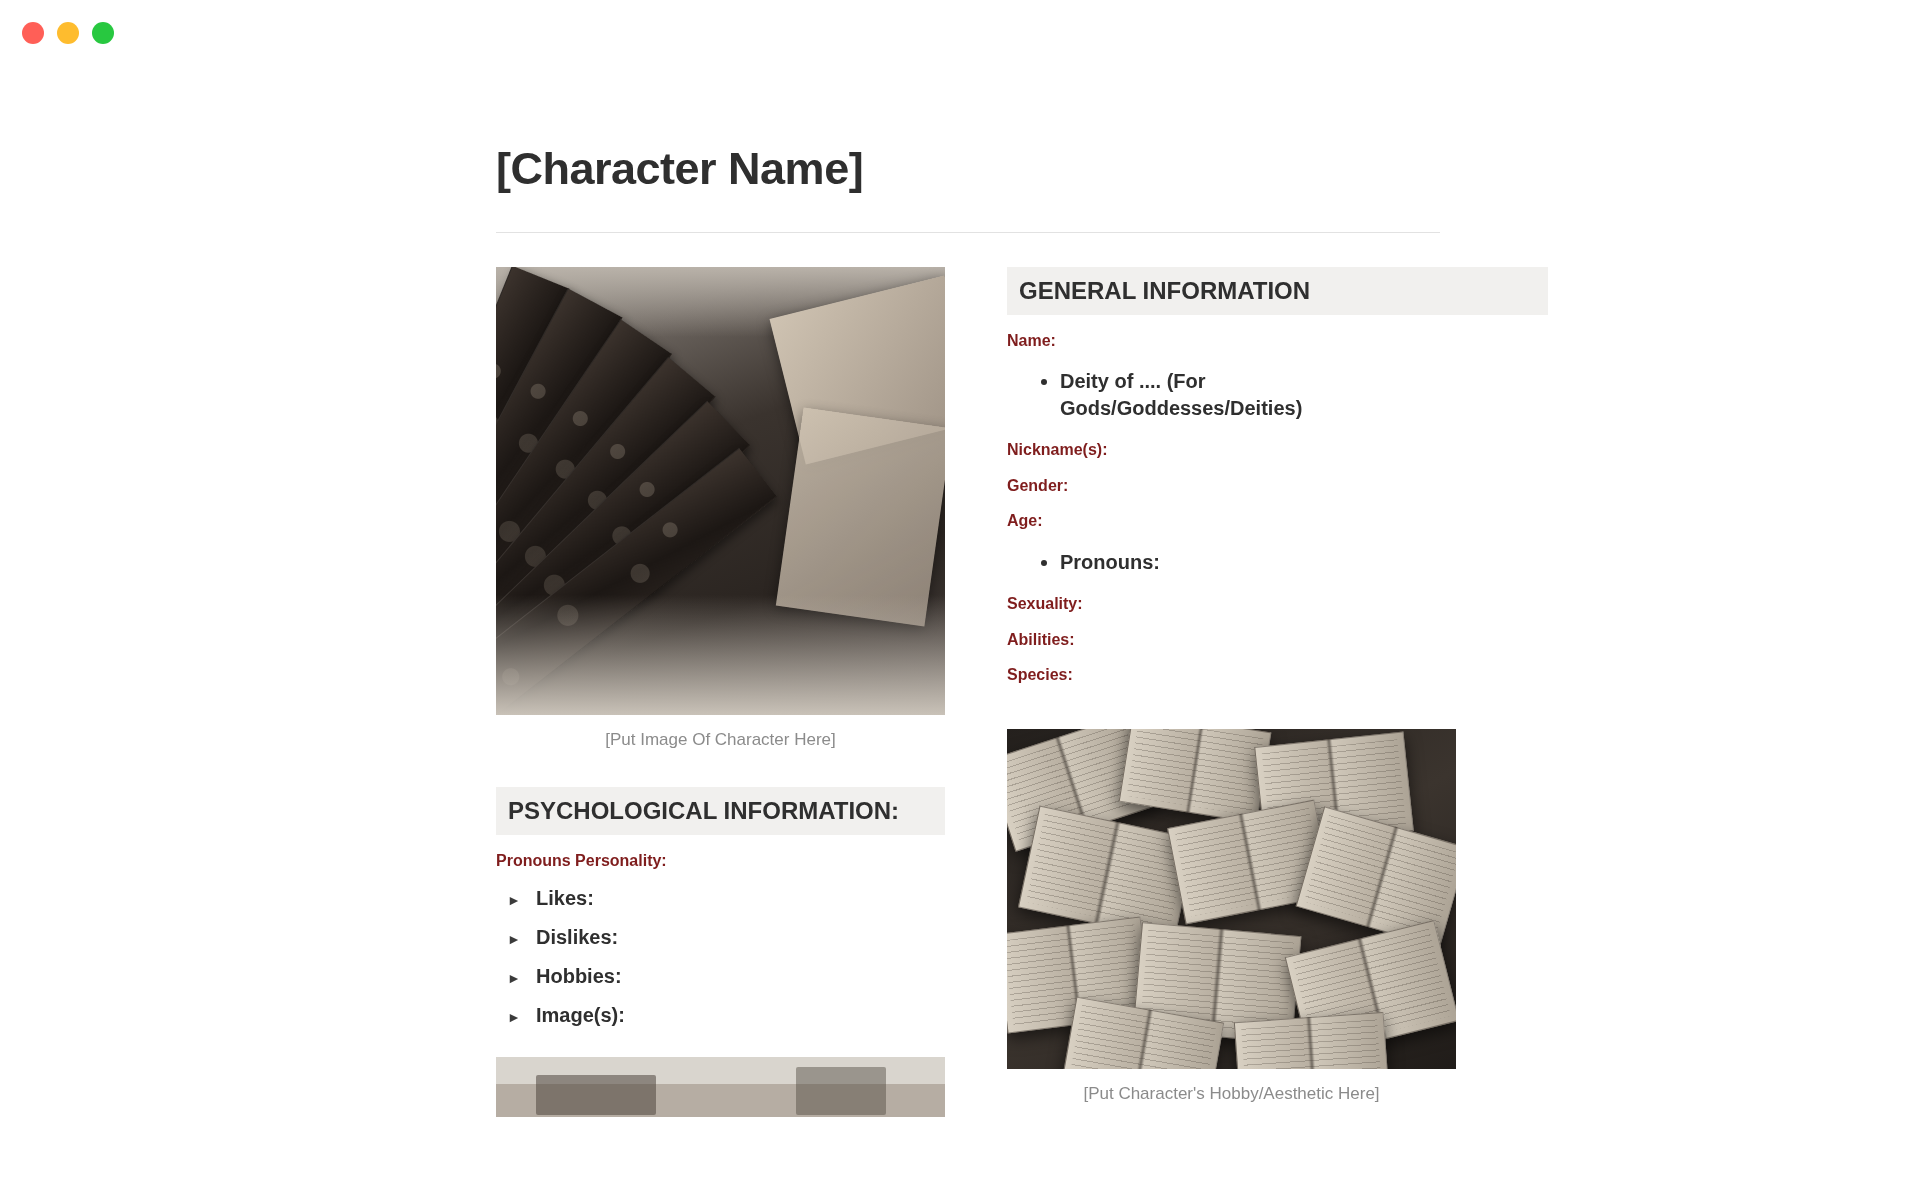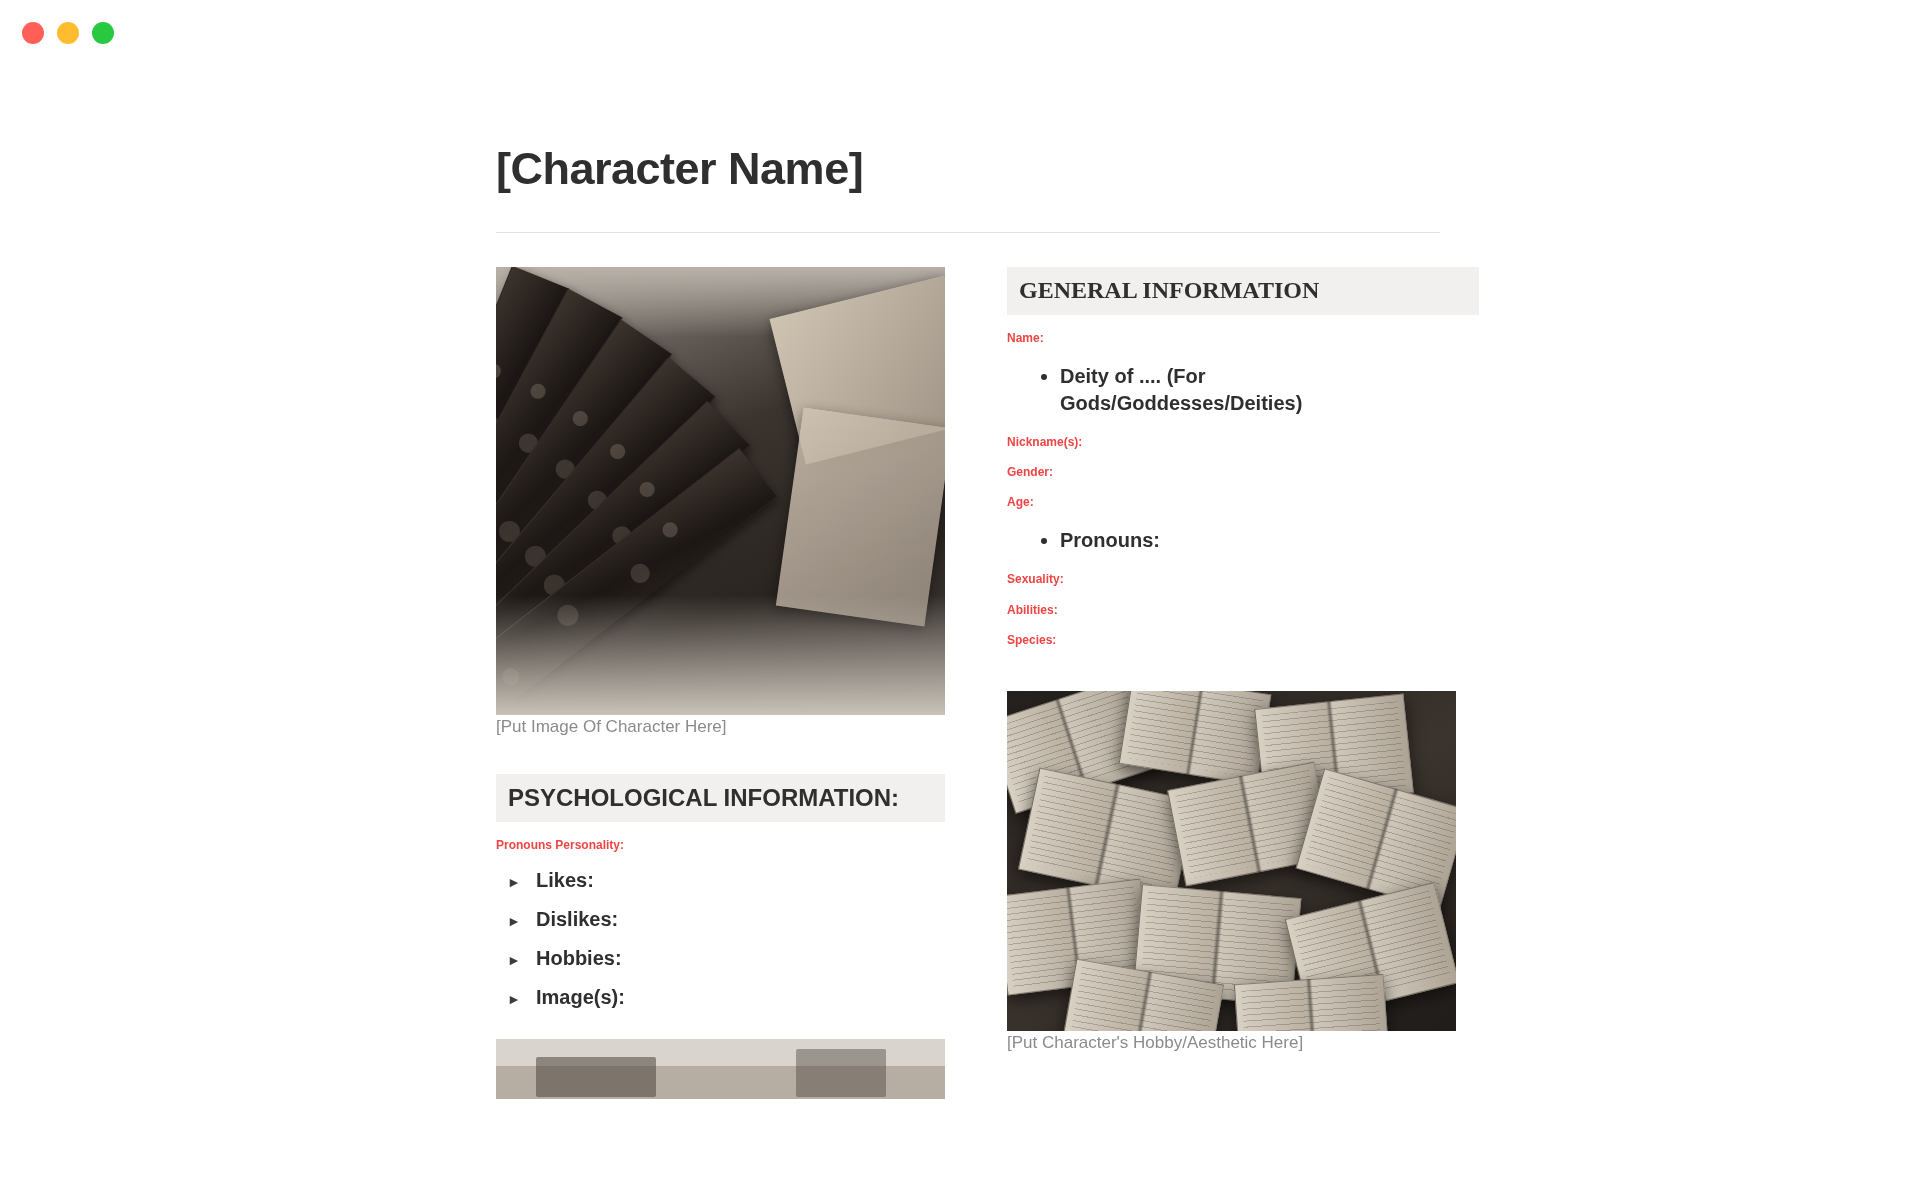--- a/index.html
+++ b/index.html
@@ -67,21 +67,23 @@
   .img-box {
     width: 449px;
     height: 448px;
     overflow: hidden;
     position: relative;
     background: #2a2522;
   }
   .img-caption {
     font-size: 17px;
     color: #8b8b8b;
+    margin-top: 13px;
     line-height: 1.4;
+    text-align: center;
   }
 
   
   .books-bed {
     position: absolute; inset: 0;
     background:
       linear-gradient(160deg, #8d8880 0%, #6d6660 18%, #3a332e 40%, #2b2521 70%, #4a4340 100%);
   }
   .books-bed .spine {
     position: absolute;
@@ -160,26 +162,26 @@
   
   .section-header {
     background: #f1f0ee;
     font-size: 24px;
     font-weight: bold;
     color: #2f2f2f;
     padding: 8px 12px 9px 12px;
     margin: 0 0 8px 0;
     line-height: 1.3;
   }
-  .col-right .section-header { width: 472px; font-family: Liberation Serif, serif; }
+  .col-right .section-header { width: 541px; }
 
   .field {
-    font-size: 12px;
-    font-weight: bold;
-    color: #ef4444;
+    font-size: 16px;
+    font-weight: bold;
+    color: #7f1d1d;
     margin: 0;
     padding: 7px 0 7px 0;
     line-height: 1.35;
   }
   ul.bullets {
     margin: 5px;
     padding: 0 0 0 48px;
     list-style: disc;
   }
   ul.bullets li {

